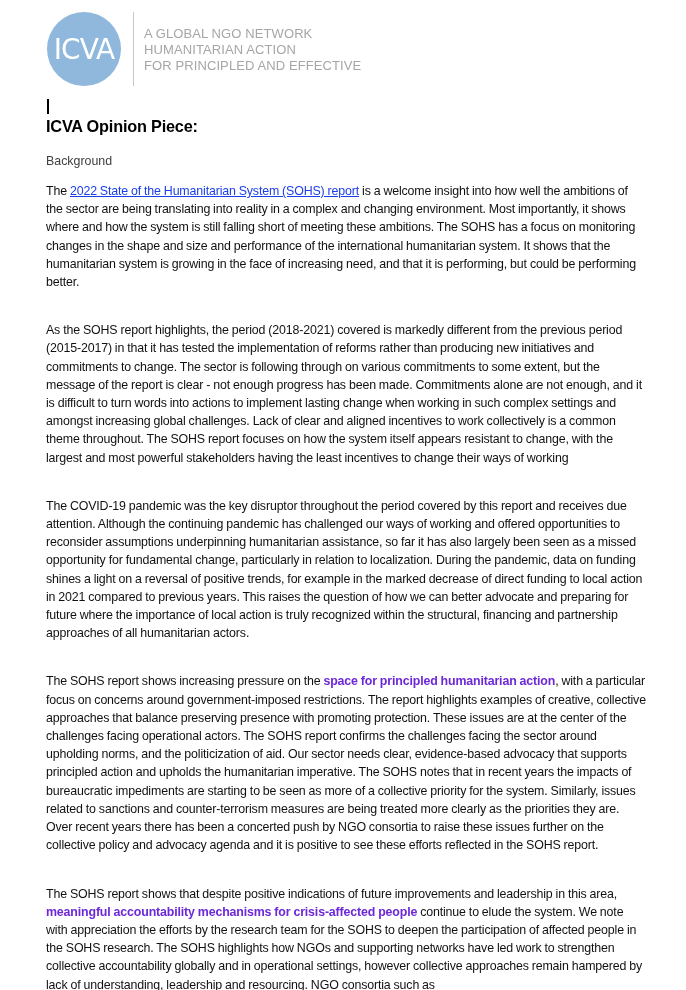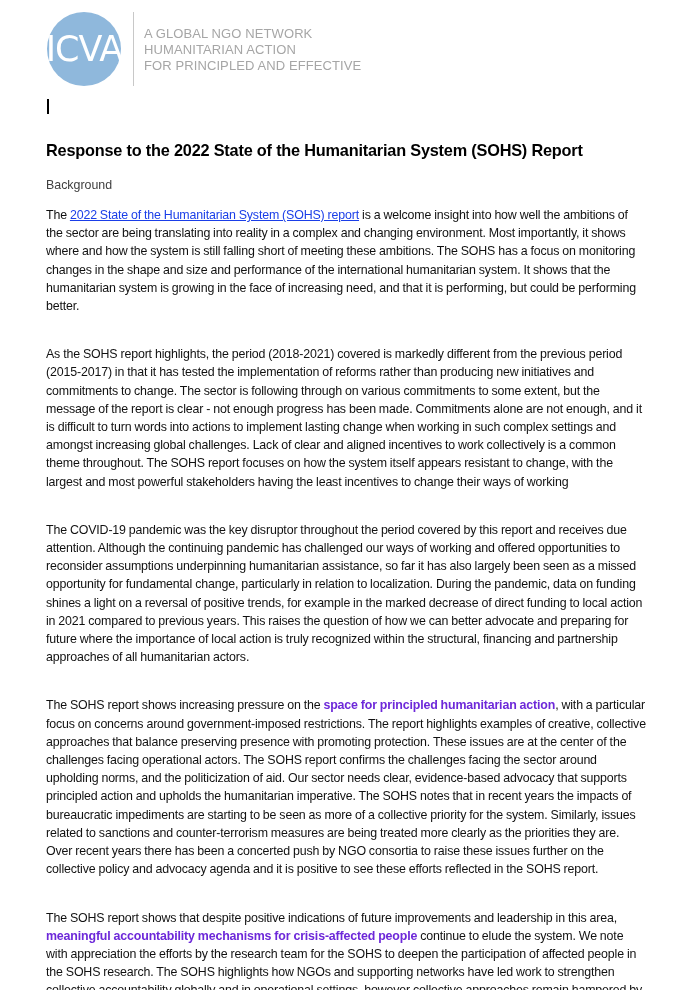--- a/index.html
+++ b/index.html
@@ -4,21 +4,21 @@
   <style>
     html, body { margin: 0; padding: 0; background: #ffffff; }
     body {
       width: 686px; height: 990px; overflow: hidden; position: relative;
       font-family: "Liberation Sans", sans-serif; color: #111111;
     }
     .header { position: absolute; left: 47px; top: 10px; height: 76px; width: 300px; }
     .logo-circle {
       position: absolute; left: 0; top: 2px; width: 74px; height: 74px; border-radius: 50%;
       background: #8fb8dc; color: #ffffff; display: flex; align-items: center; justify-content: center;
-      font-family: "DejaVu Sans", sans-serif; font-size: 35px; font-weight: normal; letter-spacing: -1px;
+      font-family: "DejaVu Sans", sans-serif; font-size: 28px; font-weight: normal; letter-spacing: -1px;
     }
     .logo-divider { position: absolute; left: 86px; top: 2px; width: 1px; height: 74px; background: #c8c8c8; }
     .tagline {
       position: absolute; left: 97px; top: 16px; font-size: 13px; line-height: 16px; color: #a6a6a6;
       letter-spacing: 0.1px;
     }
     .tagline div { white-space: nowrap; }
     .cursor { position: absolute; left: 47px; top: 99px; width: 2px; height: 15px; background: #000; }
     .doc { position: absolute; left: 46px; top: 114px; width: 600px; }
     .title {
@@ -48,22 +48,21 @@
     <div>A GLOBAL NGO NETWORK</div>
     <div>HUMANITARIAN ACTION</div>
     <div>FOR PRINCIPLED AND EFFECTIVE</div>
   </div>
 </div>
 
 <div class="cursor"></div>
 
 <div class="doc">
   <h1 class="title">
-    <br>
-    <span>Response to the 2022 State of the Humanitarian System (SOHS) Report</span>
+    <span>ICVA Opinion Piece:</span><br>
   </h1>
 
   <h2 class="section-heading">Background</h2>
 
   <p class="p1"><span>The </span><a class="link">2022 State of the Humanitarian System (SOHS) report</a><span> is a welcome insight into how well the ambitions of the sector are being translating into reality in a complex and changing environment. Most importantly, it shows where and how the system is still falling short of meeting these ambitions. The SOHS has a focus on monitoring changes in the shape and size and performance of the international humanitarian system. It shows that the humanitarian system is growing in the face of increasing need, and that it is performing, but could be performing better.</span></p>
 
   <p class="p">As the SOHS report highlights, the period (2018-2021) covered is markedly different from the previous period (2015-2017) in that it has tested the implementation of reforms rather than producing new initiatives and commitments to change. The sector is following through on various commitments to some extent, but the message of the report is clear - not enough progress has been made. Commitments alone are not enough, and it is difficult to turn words into actions to implement lasting change when working in such complex settings and amongst increasing global challenges. Lack of clear and aligned incentives to work collectively is a common theme throughout. The SOHS report focuses on how the system itself appears resistant to change, with the largest and most powerful stakeholders having the least incentives to change their ways of working</p>
 
   <p class="p">The COVID-19 pandemic was the key disruptor throughout the period covered by this report and receives due attention. Although the continuing pandemic has challenged our ways of working and offered opportunities to reconsider assumptions underpinning humanitarian assistance, so far it has also largely been seen as a missed opportunity for fundamental change, particularly in relation to localization. During the pandemic, data on funding shines a light on a reversal of positive trends, for example in the marked decrease of direct funding to local action in 2021 compared to previous years. This raises the question of how we can better advocate and preparing for future where the importance of local action is truly recognized within the structural, financing and partnership approaches of all humanitarian actors.</p>
 

